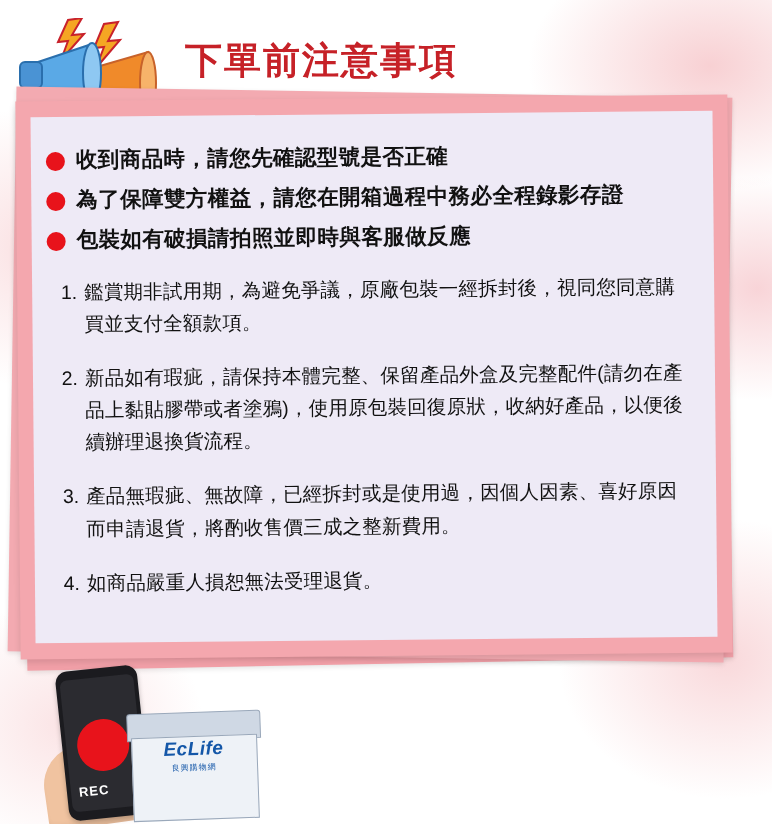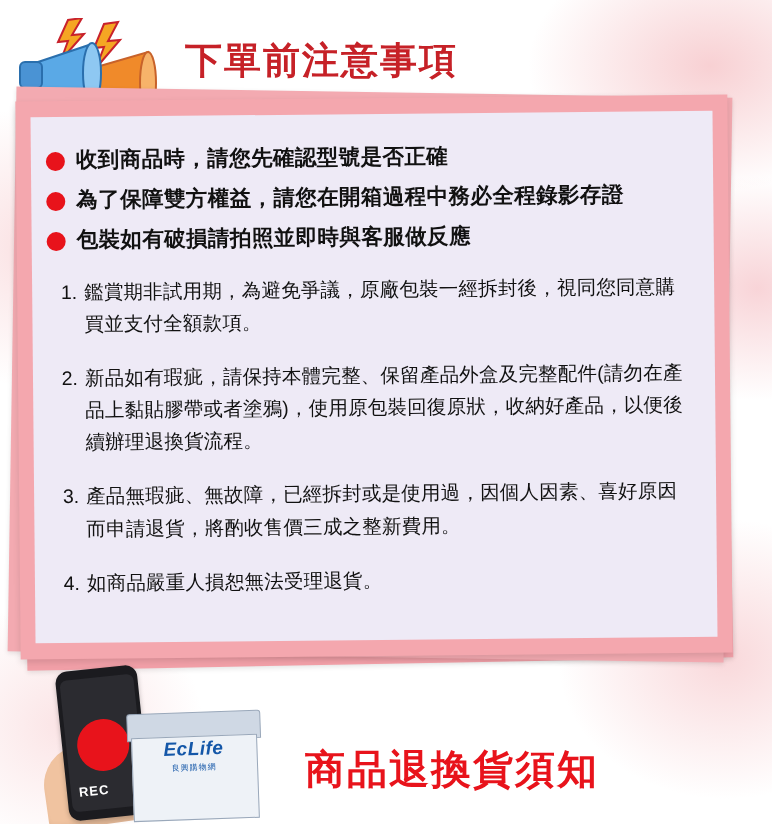--- a/index.html
+++ b/index.html
@@ -338,15 +338,14 @@
     </div>
   </div>
 
   <div class="box">
     <div class="box-lid"></div>
     <div class="box-body"></div>
     <div class="box-logo">EcLife</div>
     <div class="box-sub">良興購物網</div>
   </div>
 
-  <div class="bottom-title">商品退換貨須知</div>
 
 </div>
 
 </body></html>

